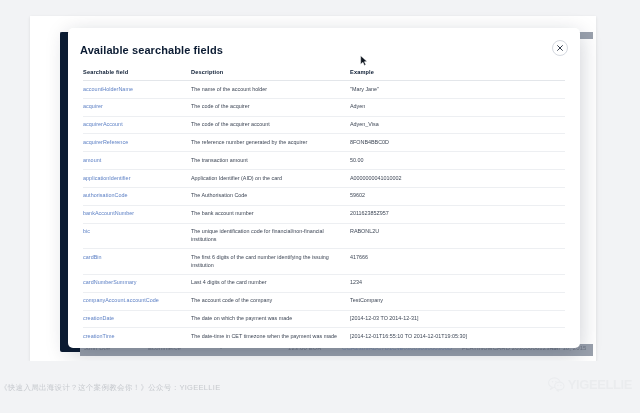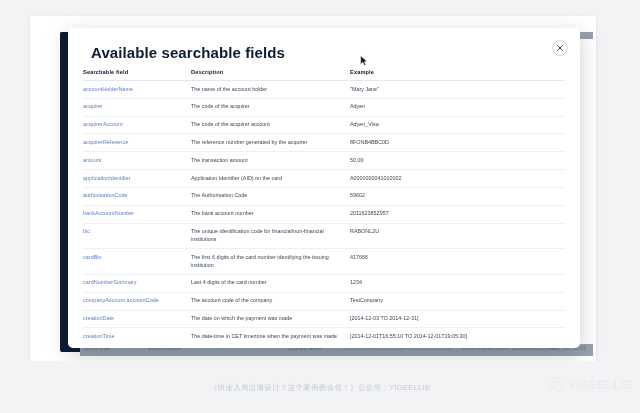--- a/index.html
+++ b/index.html
@@ -56,22 +56,22 @@
     position: absolute;
     left: 68px; top: 28px;
     width: 512px; height: 320px;
     background: #ffffff;
     border-radius: 5px;
     box-shadow: 0 6px 22px rgba(12,28,51,.22);
     overflow: hidden;
   }
   .modal-title {
     position: absolute;
-    left: 23px; top: 16px;
-    font-size: 15px;
+    left: 12px; top: 16px;
+    font-size: 11px;
     font-weight: bold;
     color: #0c1c33;
     letter-spacing: .1px;
   }
   .close-btn {
     position: absolute;
     right: 12px; top: 12px;
     width: 16px; height: 16px;
     border-radius: 50%;
     border: 1px solid #d5d9e0;
@@ -133,21 +133,20 @@
   .footer {
     position: absolute;
     left: 0; top: 361px;
     width: 640px; height: 52px;
     background: #f2f3f5;
   }
   .footer-text {
     position: absolute;
     left: 0; top: 22px;
     width: 640px;
-    text-align: center;
     font-size: 7.5px;
     color: #c6c9ce;
     letter-spacing: .3px;
   }
   .watermark {
     position: absolute;
     right: 8px; top: 16px;
     display: flex; align-items: center; gap: 3px;
     opacity: .45;
   }

